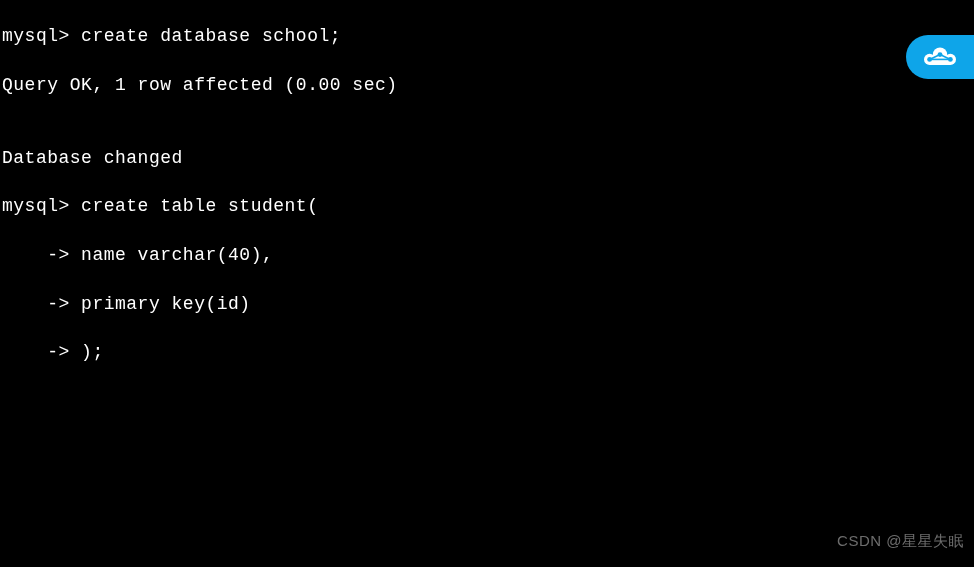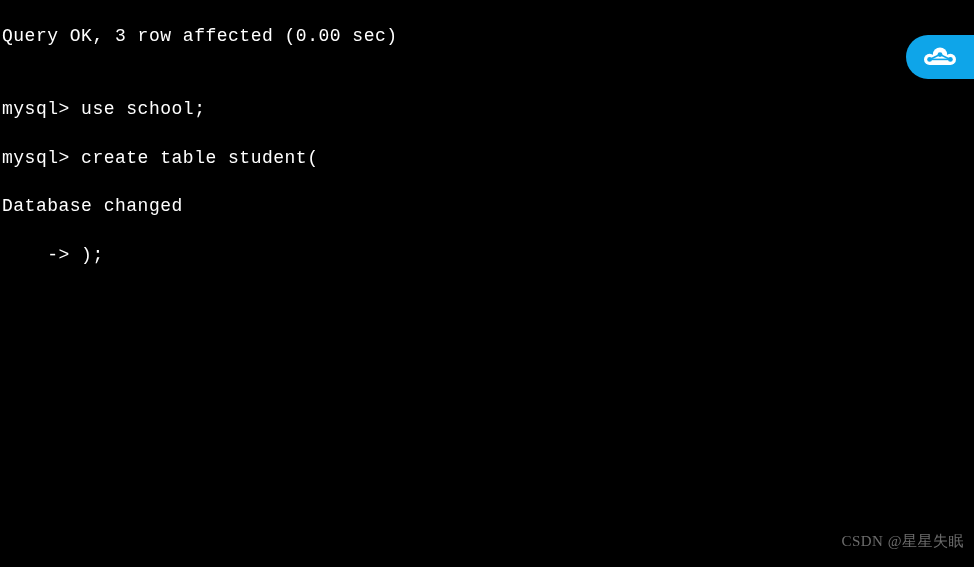--- a/index.html
+++ b/index.html
@@ -47,33 +47,35 @@
     .badge-icon svg {
       width: 40px;
       height: 26px;
     }
     .watermark {
       position: absolute;
       bottom: 16px;
       right: 10px;
       color: rgba(180, 180, 180, 0.6);
       font-size: 15px;
-      font-family: Liberation Serif, serif;
+      font-family: Liberation Sans, sans-serif;
       letter-spacing: 0.5px;
     }
   </style>
 </head>
 <body>
 
 <div class="terminal">
-<span class="line">Query OK, 3 row affected (0.00 sec)</span>
+<span class="line">mysql&gt; create database school;</span>
+<span class="line">Query OK, 1 row affected (0.00 sec)</span>
 <span class="line"></span>
-<span class="line">mysql&gt; use school;</span>
+<span class="line">Database changed</span>
 <span class="line">mysql&gt; create table student(</span>
-<span class="line">Database changed</span>
+<span class="line">    -&gt; name varchar(40),</span>
+<span class="line">    -&gt; primary key(id)</span>
 <span class="line">    -&gt; );</span>
 
 <span class="line"></span>
 
 
 
 
 
 
 

